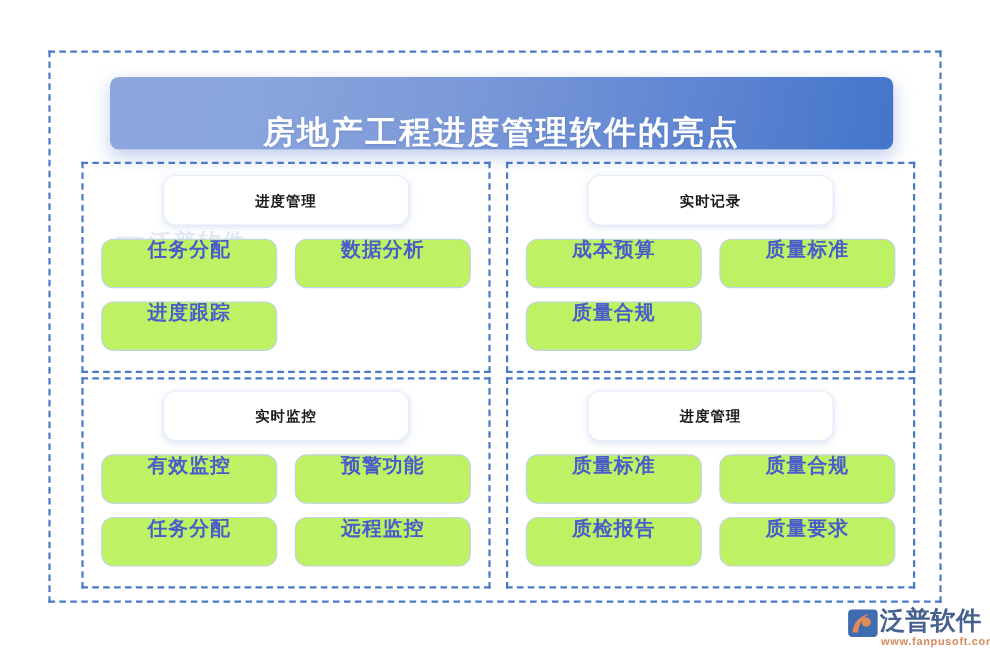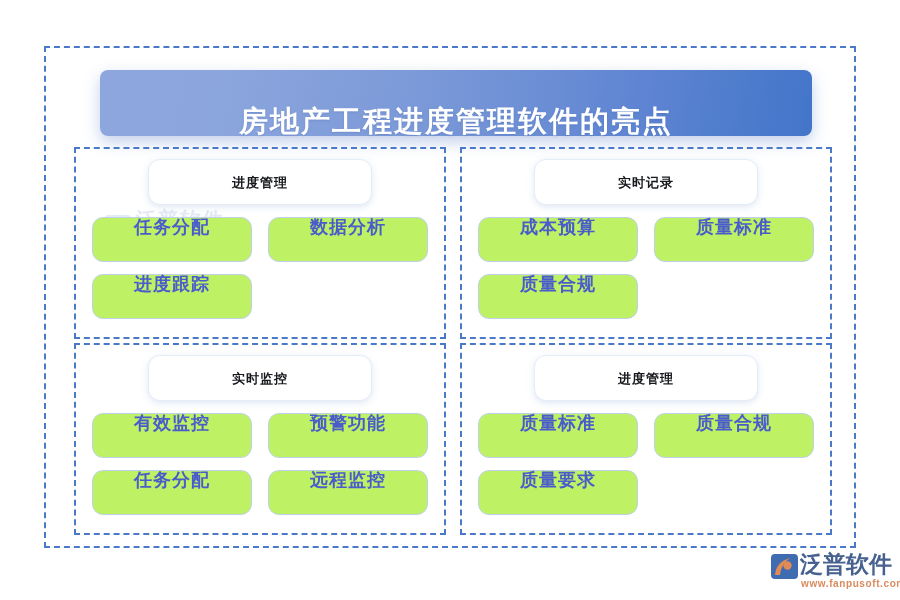--- a/index.html
+++ b/index.html
@@ -285,20 +285,23 @@
         <span class="quad-header-label">进度管理</span>
       </div>
       <div class="sub-grid">
         <div class="sub-item">
           <span class="sub-item-label">质量标准</span>
         </div>
         <div class="sub-item">
           <span class="sub-item-label">质量合规</span>
         </div>
         <div class="sub-item">
+          <span class="sub-item-label">质检报告</span>
+        </div>
+        <div class="sub-item">
           <span class="sub-item-label">质量要求</span>
         </div>
       </div>
     </div>
 
   </div>
 </div>
 
 <div id="brand-logo">
   <span class="logo-mark">

